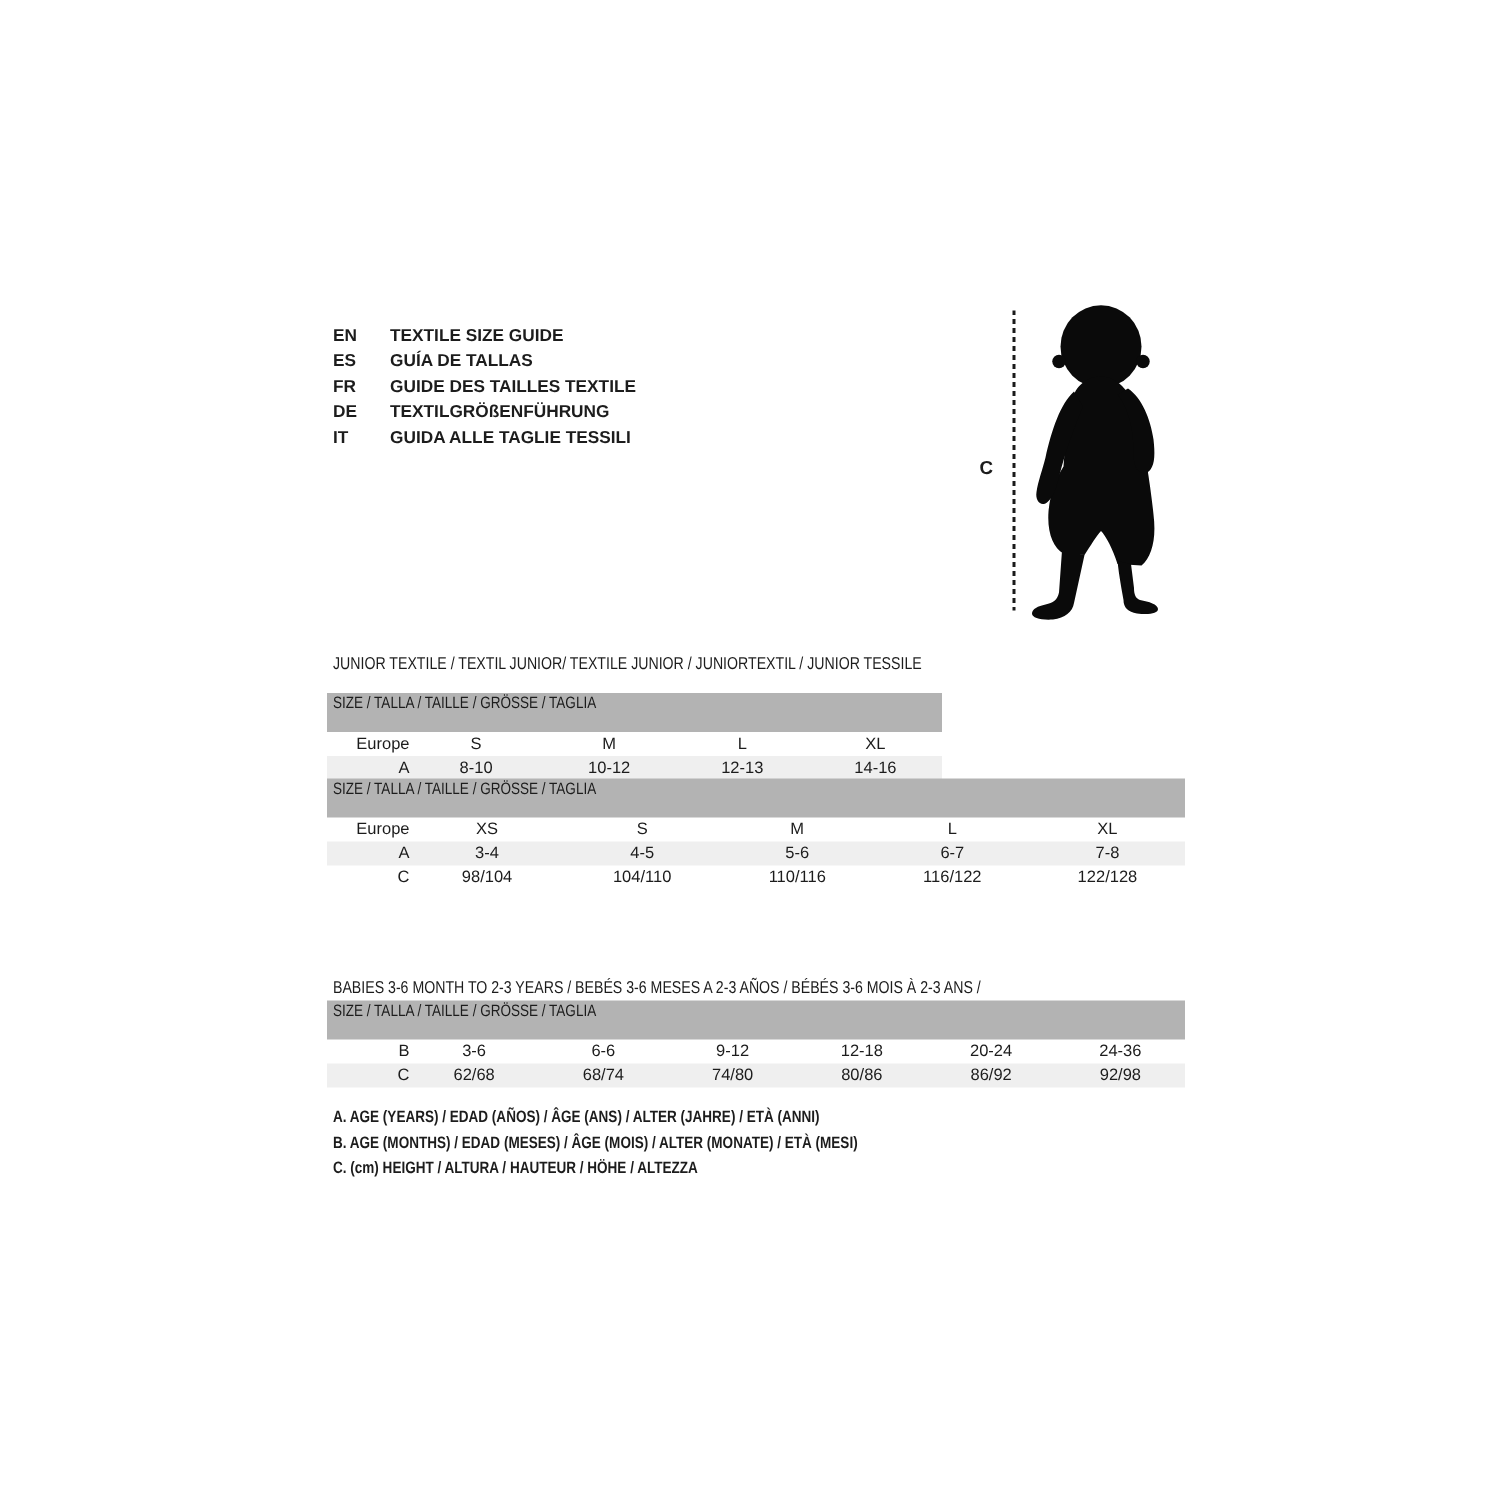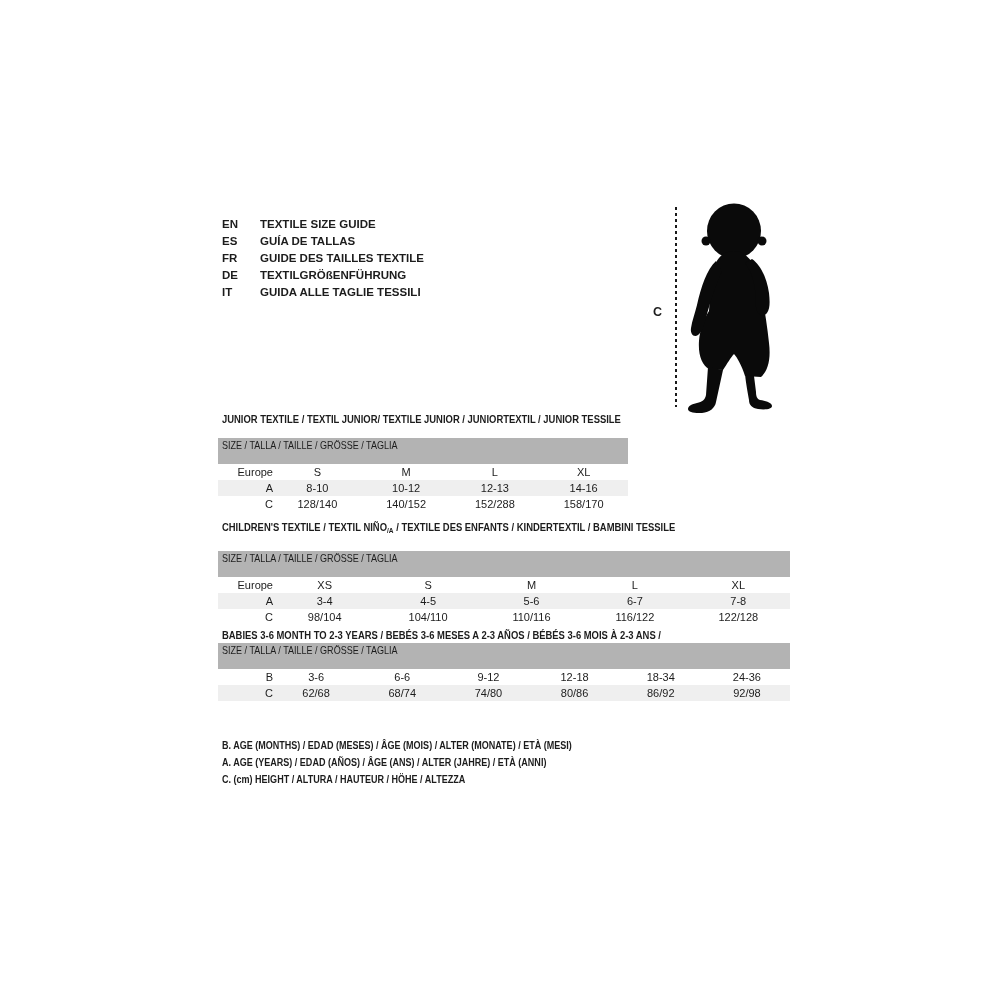--- a/index.html
+++ b/index.html
@@ -20,21 +20,21 @@
   .measure-line{left:675px;top:207px;width:2px;height:200px;
     background:repeating-linear-gradient(to bottom,#1a1a1a 0 3px,transparent 3px 6px);}
   .c-label{left:653px;top:305px;font-size:12.5px;font-weight:bold;}
   .figure-svg{left:687px;top:201px;}
 
   
   .cond{display:inline-block;transform:scaleX(0.82);transform-origin:0 50%;white-space:nowrap;}
 
   
   .size-block{left:218px;}
-  .tbl-title{font-size:11.5px;font-weight:bold;line-height:16px;padding-left:4px;white-space:nowrap;}
+  .tbl-title{font-size:11.5px;font-weight:normal;line-height:16px;padding-left:4px;white-space:nowrap;margin-top:24px;}
   .mb-j{margin-bottom:11px;}
   .mb-c{margin-bottom:12px;}
   .mb-b{margin-bottom:9px;}
   .hdr-bar{background:var(--hdr,#b3b3b3);height:26px;line-height:15px;font-size:11px;padding-left:4px;}
   .grid-row{display:grid;height:16px;line-height:16px;font-size:11px;}
   .cols4{grid-template-columns:55px repeat(4,1fr);}
   .cols5{grid-template-columns:55px repeat(5,1fr);}
   .cols6{grid-template-columns:55px repeat(6,1fr);}
   .rlabel{padding-left:4px;text-align:right;}
   .cell{text-align:center;}
@@ -146,23 +146,20 @@
   <div class="grid-row cols4">
     <span class="rlabel">C</span>
     <span class="cell">128/140</span>
     <span class="cell">140/152</span>
     <span class="cell">152/288</span>
     <span class="cell">158/170</span>
   </div>
 </div>
 
 <div class="abs size-block" style="top:519px;width:572px">
-  <div class="tbl-title mb-c">
-    <span class="cond"><span>CHILDREN'S TEXTILE / TEXTIL NIÑO</span><span class="sub">/A</span><span> / TEXTILE DES ENFANTS / KINDERTEXTIL / BAMBINI TESSILE</span></span>
-  </div>
   <div class="hdr-bar">
     <span class="cond">SIZE / TALLA / TAILLE / GRÖSSE / TAGLIA</span>
   </div>
   <div class="grid-row cols5">
     <span class="rlabel">Europe</span>
     <span class="cell">XS</span>
     <span class="cell">S</span>
     <span class="cell">M</span>
     <span class="cell">L</span>
     <span class="cell">XL</span>
@@ -191,37 +188,37 @@
   </div>
   <div class="hdr-bar">
     <span class="cond">SIZE / TALLA / TAILLE / GRÖSSE / TAGLIA</span>
   </div>
   <div class="grid-row cols6">
     <span class="rlabel">B</span>
     <span class="cell">3-6</span>
     <span class="cell">6-6</span>
     <span class="cell">9-12</span>
     <span class="cell">12-18</span>
-    <span class="cell">18-34</span>
+    <span class="cell">20-24</span>
     <span class="cell">24-36</span>
   </div>
   <div class="grid-row cols6 alt">
     <span class="rlabel">C</span>
     <span class="cell">62/68</span>
     <span class="cell">68/74</span>
     <span class="cell">74/80</span>
     <span class="cell">80/86</span>
     <span class="cell">86/92</span>
     <span class="cell">92/98</span>
   </div>
 </div>
 
 <div class="abs footnotes">
   <div class="fn-line">
+    <span class="cond">A. AGE (YEARS) / EDAD (AÑOS) / ÂGE (ANS) / ALTER (JAHRE) / ETÀ (ANNI)</span>
+  </div>
+  <div class="fn-line">
     <span class="cond">B. AGE (MONTHS) / EDAD (MESES) / ÂGE (MOIS) / ALTER (MONATE) / ETÀ (MESI)</span>
-  </div>
-  <div class="fn-line">
-    <span class="cond">A. AGE (YEARS) / EDAD (AÑOS) / ÂGE (ANS) / ALTER (JAHRE) / ETÀ (ANNI)</span>
   </div>
   <div class="fn-line">
     <span class="cond">C. (cm) HEIGHT / ALTURA / HAUTEUR / HÖHE / ALTEZZA</span>
   </div>
 </div>
 
 </body></html>

